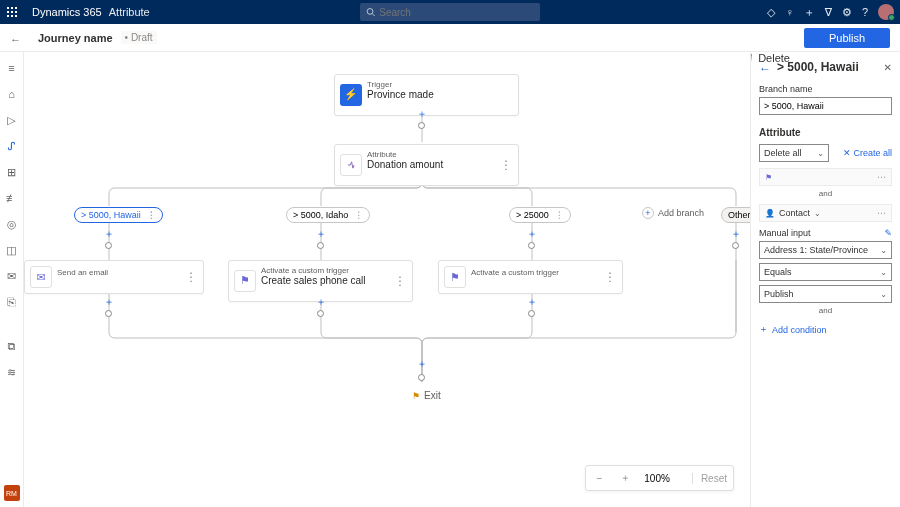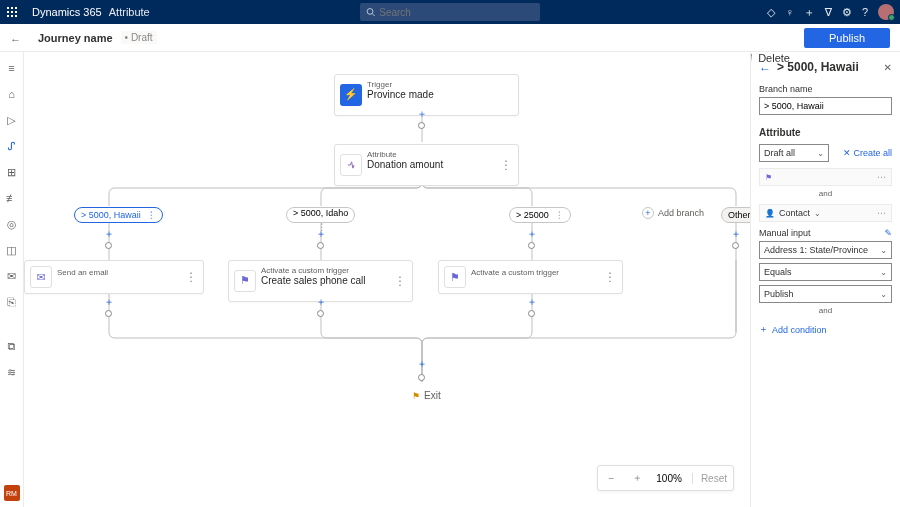--- a/index.html
+++ b/index.html
@@ -61,21 +61,21 @@
   
   svg.wires { position:absolute; inset:0; pointer-events:none; }
   .wire { stroke:#bfbfbf; stroke-width:1; fill:none; }
 
   .exit { position:absolute; font-size:10px; color:#605e5c; display:flex; align-items:center; gap:4px;}
   .exit .flag { color:#d38b00; font-size:9px;}
 
   
   .zoombar { position:absolute; right: 16px; bottom: 16px; background:#fff; border:1px solid #e1dfdd; border-radius:3px; height:26px; display:flex; align-items:center; gap:10px; padding: 0 6px; font-size:10px; box-shadow:0 1px 3px rgba(0,0,0,.06);}
   .zoombar .zb { color:#8a8886; cursor:pointer; padding:0 4px; }
-  .zoombar .reset { color:#a19f9d; border-left:1px solid #e1dfdd; padding-left:8px; }
+  .zoombar .reset { color:#a19f9d; border-left:1px solid #e1dfdd; padding-left:8px;margin-left:12px; }
 
   
   .panel { width: 150px; border-left:1px solid #edebe9; padding: 8px; font-size:10px; color:#323130; overflow:auto; }
   .panel-head { display:flex; align-items:center; gap:6px; margin-bottom:10px; }
   .panel-head .back { color:#2266e3; cursor:pointer; font-size:12px;}
   .panel-head .ttl { font-weight:600; font-size:12px; flex:1; }
   .panel-head .x { color:#605e5c; cursor:pointer; }
   .plabel { font-size:9px; color:#323130; margin-bottom:3px; }
   .field { width:100%; border:1px solid #8a8886; height:18px; font-size:9px; padding: 0 4px; outline:none; }
   .section-h { font-weight:600; font-size:10px; margin:12px 0 6px; }
@@ -213,21 +213,21 @@
           <div class="lbl">Attribute</div>
           <div class="val">Donation amount</div>
         </div>
         <div class="more">⋮</div>
       </div>
 
       <div class="branch-pill selected" style="left:50px; top:155px;">
         <span>&gt; 5000, Hawaii</span>
           <span class="more">⋮</span>
       </div>
-      <div class="branch-pill" style="left:262px; top:155px;flex-direction:column;">
+      <div class="branch-pill" style="left:262px; top:155px;">
         <span>&gt; 5000, Idaho</span>
           <span class="more">⋮</span>
       </div>
       <div class="branch-pill" style="left:485px; top:155px;">
         <span>&gt; 25000</span>
           <span class="more">⋮</span>
       </div>
       <div class="add-branch" style="left:618px; top:155px;">
         <span class="plus">+</span>
           <span>Add branch</span>
@@ -297,21 +297,21 @@
       <span class="ttl">&gt; 5000, Hawaii</span>
       <span class="x">✕</span>
     </div>
 
     <div class="plabel">Branch name</div>
     <input class="field" value="&gt; 5000, Hawaii" style="">
 
     <div class="section-h">Attribute</div>
     <div class="row-between">
       <div class="sel" style="width:70px;">
-        <span>Draft all</span>
+        <span>Delete all</span>
           <span class="caret">⌄</span>
       </div>
       <div class="clearall">
         <span>✕</span>
           <span>Create all</span>
       </div>
     </div>
 
     <div class="chip">
       <span class="ic">⚑</span>

